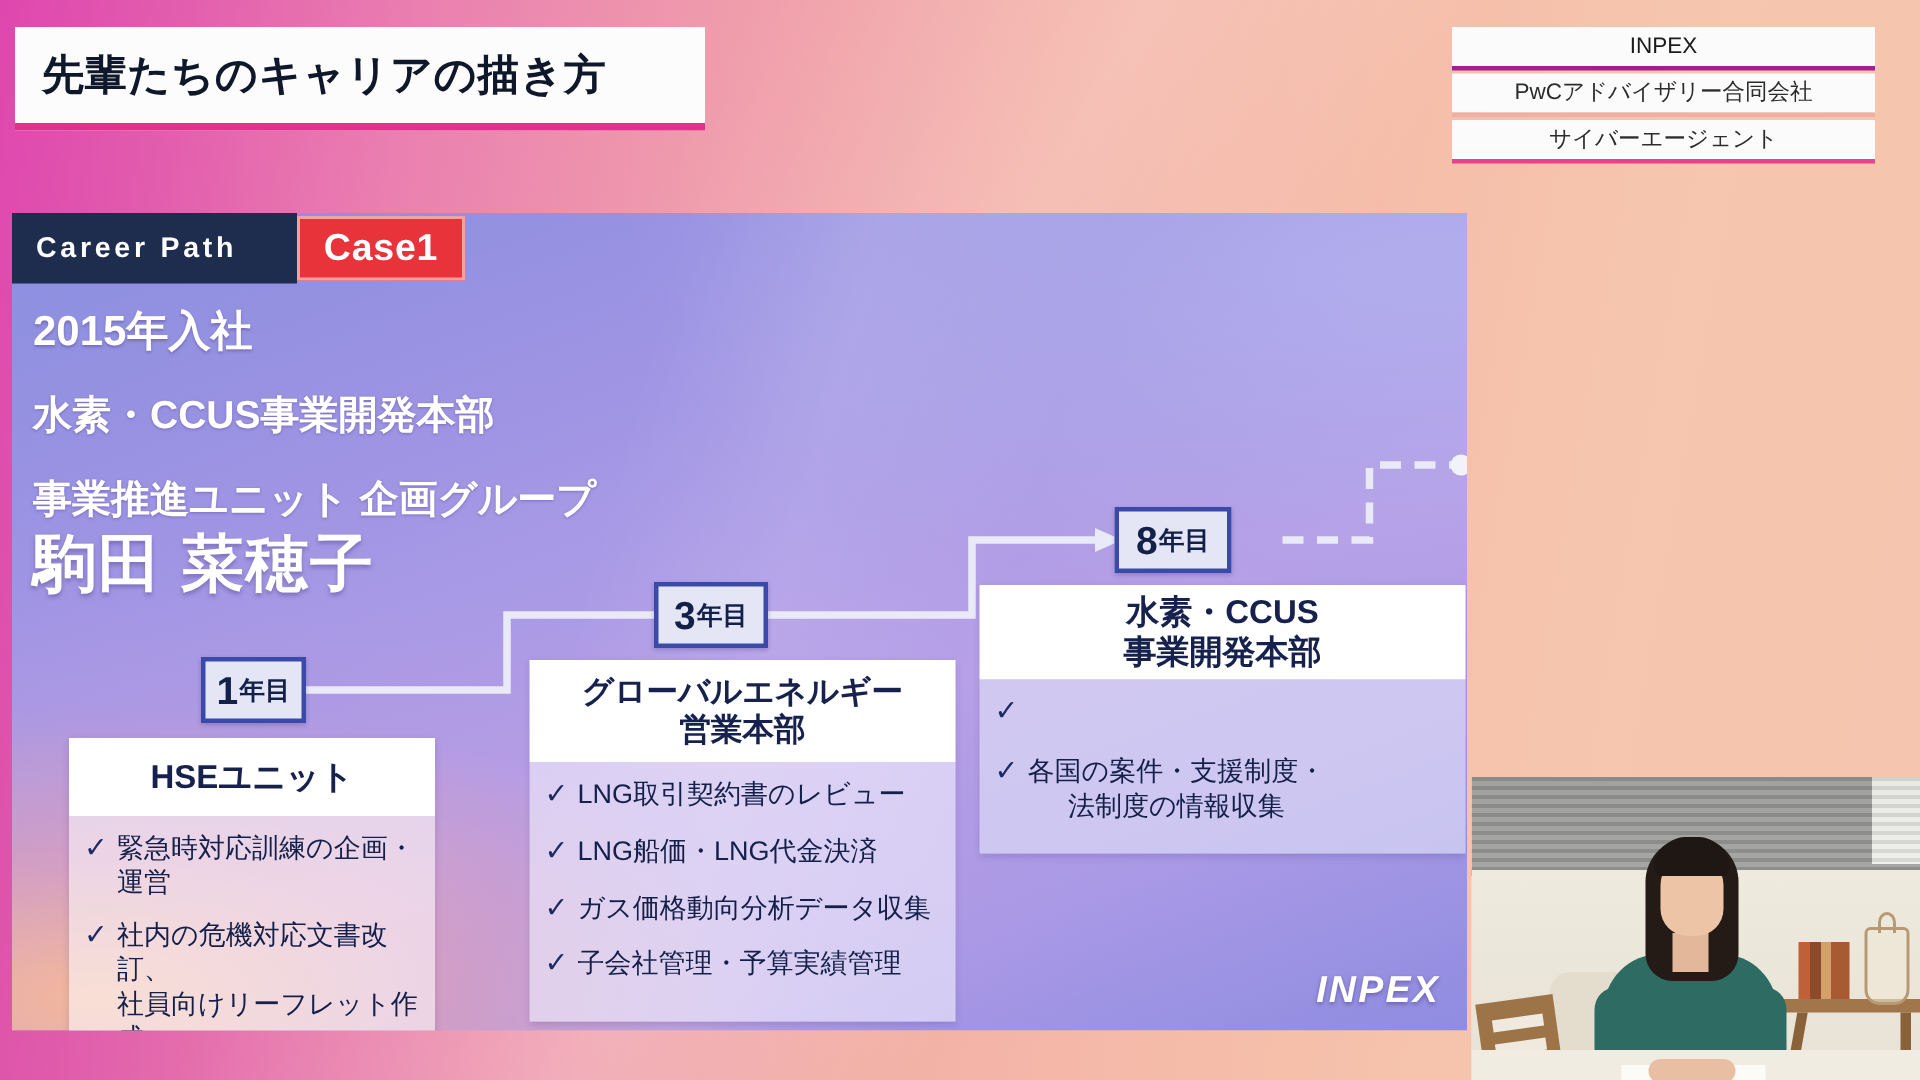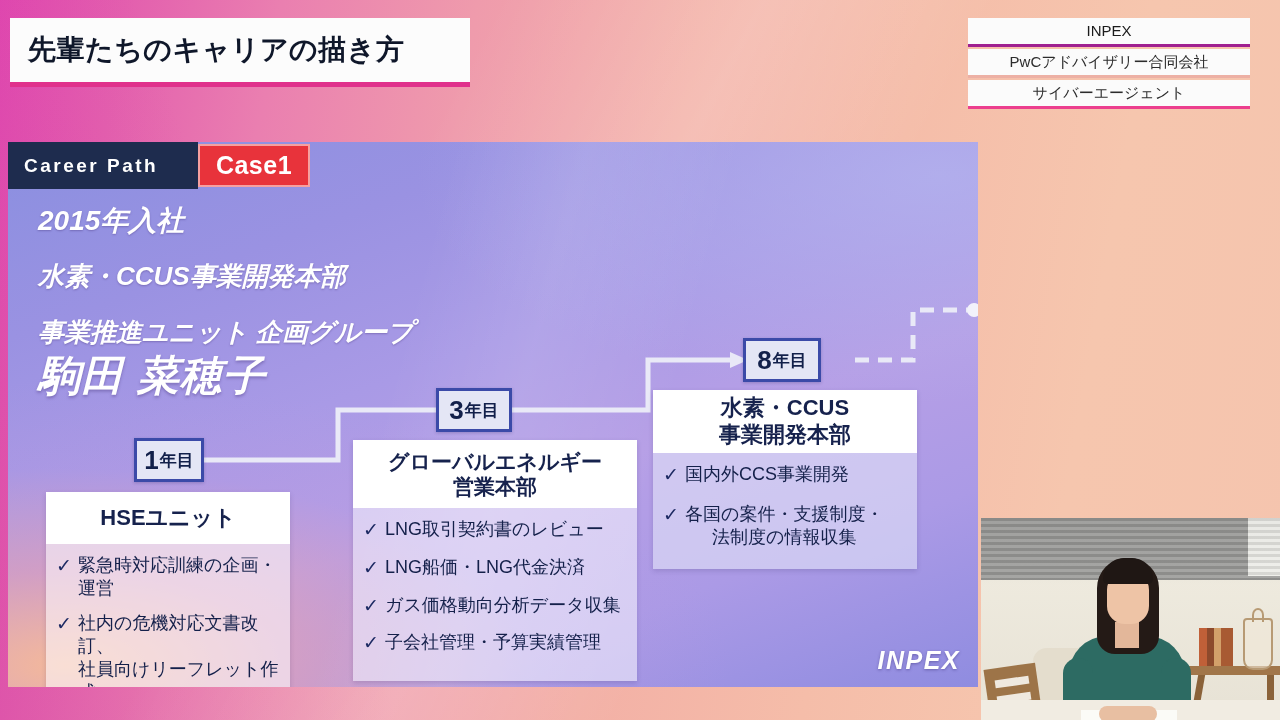--- a/index.html
+++ b/index.html
@@ -94,21 +94,21 @@
   .case-box{
     position:absolute;left:190px;top:2px;height:43px;width:112px;
     background:#e8333b;
     border:2px solid #f6a0a0;
     box-sizing:border-box;
     display:flex;align-items:center;justify-content:center;
   }
   .case-box .case-text{color:#fff;font-size:25px;font-weight:bold;letter-spacing:.5px;}
 
   
-  .profile{position:absolute;left:30px;top:62px;color:#fff;font-style:italic;}
+  .profile{position:absolute;left:14px;top:62px;color:#fff;}
   .profile .l1{font-size:28px;font-weight:bold;line-height:1.18;text-shadow:0 1px 2px rgba(60,40,110,.35);}
   .profile .l2,.profile .l3{font-size:26px;font-weight:bold;line-height:1.22;text-shadow:0 1px 2px rgba(60,40,110,.35);margin-top:24px;}
   .profile .name{font-size:42px;font-weight:bold;line-height:1.25;margin-top:2px;text-shadow:0 2px 3px rgba(60,40,110,.35);letter-spacing:1px;}
 
   
   .connectors{position:absolute;inset:0;}
 
   
   .yearbadge{
     position:absolute;
@@ -324,29 +324,28 @@
           <span class="check">✓</span>
           <span class="itxt">ガス価格動向分析データ収集</span>
         </div>
         <div class="item">
           <span class="check">✓</span>
           <span class="itxt">子会社管理・予算実績管理</span>
         </div>
       </div>
     </div>
 
-    <div class="card" id="card3" style="left:645px;top:248px;width:264px;">
+    <div class="card" id="card3" style="left:645px;top:248px;width:324px;">
       <div class="head">
         <span class="hline">水素・CCUS</span>
         <span class="hline">事業開発本部</span>
       </div>
       <div class="body">
         <div class="item">
           <span class="check">✓</span>
-          <span class="itxt">国内外CCS事業開発</span>
         </div>
         <div class="item">
           <span class="check">✓</span>
           <span class="itxt" style="white-space:pre-line;text-align:center;">各国の案件・支援制度・
 法制度の情報収集</span>
         </div>
       </div>
     </div>
 
     <div class="inpex-logo">INPEX</div>

